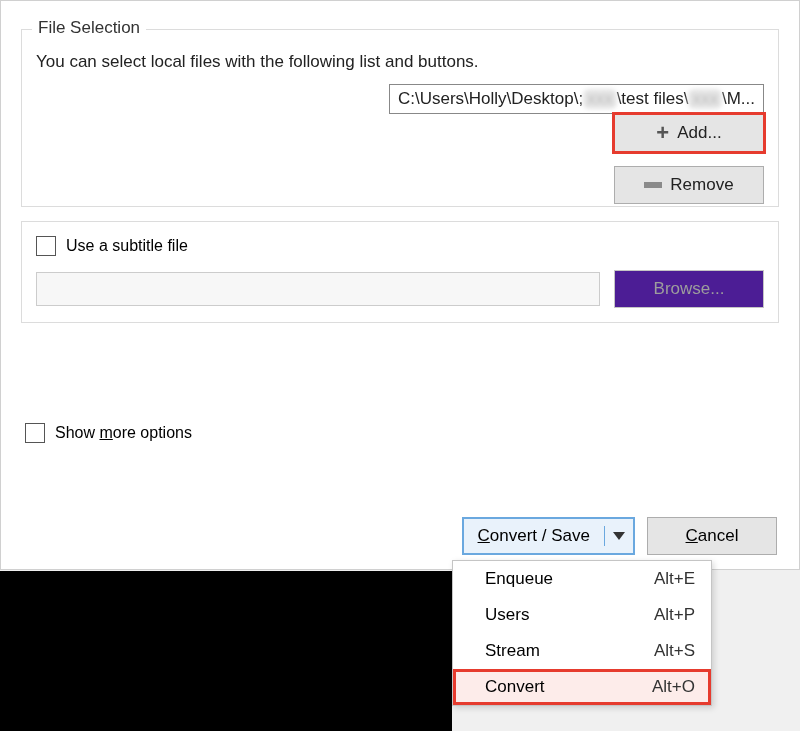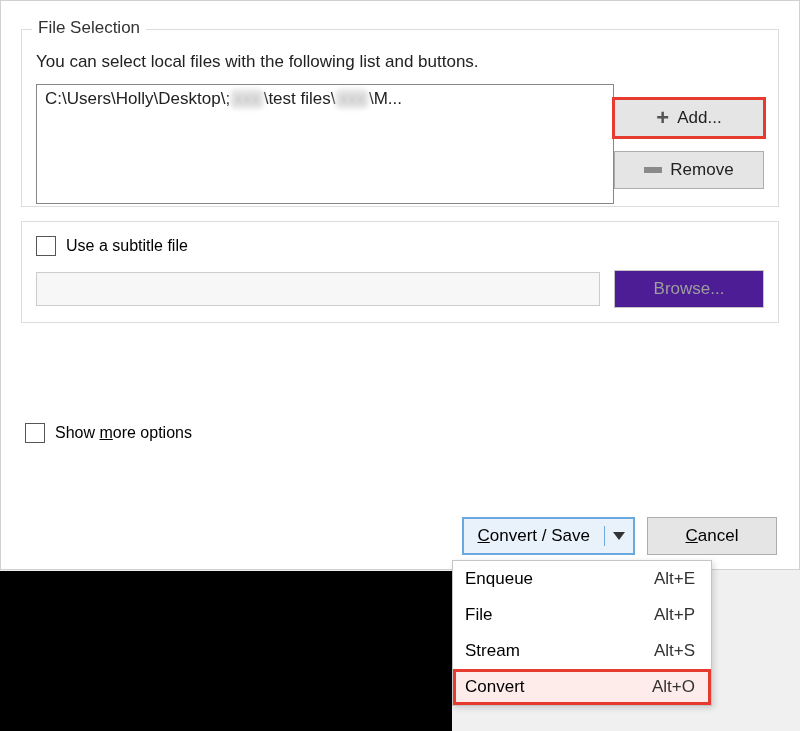--- a/index.html
+++ b/index.html
@@ -38,21 +38,22 @@
       color: #333;
     }
     .help-text {
       font-size: 17px;
       margin: 8px 0 12px 0;
       color: #222;
     }
     .file-row {
       display: flex;
       gap: 0;
-      align-items: center;
+      align-items: flex-end;
+      flex-direction: column;
     }
     .file-list {
       flex: 1;
       border: 1px solid #888;
       background: #fff;
       height: 120px;
       padding: 4px 8px;
       font-size: 17px;
       color: #222;
       overflow: hidden;
@@ -180,21 +181,21 @@
       left: 452px;
       width: 260px;
       background: #fff;
       border: 1px solid #c5c5c5;
       box-shadow: 2px 2px 6px rgba(0,0,0,0.15);
       z-index: 20;
     }
     .menu-item {
       display: flex;
       justify-content: space-between;
-      padding: 8px 16px 8px 12px;
+      padding: 8px 16px 8px 32px;
       font-size: 17px;
       cursor: pointer;
     }
     .menu-item.highlighted {
       outline: 3px solid #e63b2e;
       outline-offset: -3px;
       background: #fdecea;
     }
     .menu-shortcut { color: #333; }
     .black-strip {
@@ -273,21 +274,21 @@
 </div>
 
 <div class="black-strip"></div>
 
 <div class="dropdown-menu" id="dropdown-menu">
     <div class="menu-item">
       <span>Enqueue</span>
       <span class="menu-shortcut">Alt+E</span>
     </div>
     <div class="menu-item">
-      <span>File</span>
+      <span>Users</span>
       <span class="menu-shortcut">Alt+P</span>
     </div>
     <div class="menu-item">
       <span>Stream</span>
       <span class="menu-shortcut">Alt+S</span>
     </div>
     <div class="menu-item highlighted">
       <span>Convert</span>
       <span class="menu-shortcut">Alt+O</span>
     </div>

